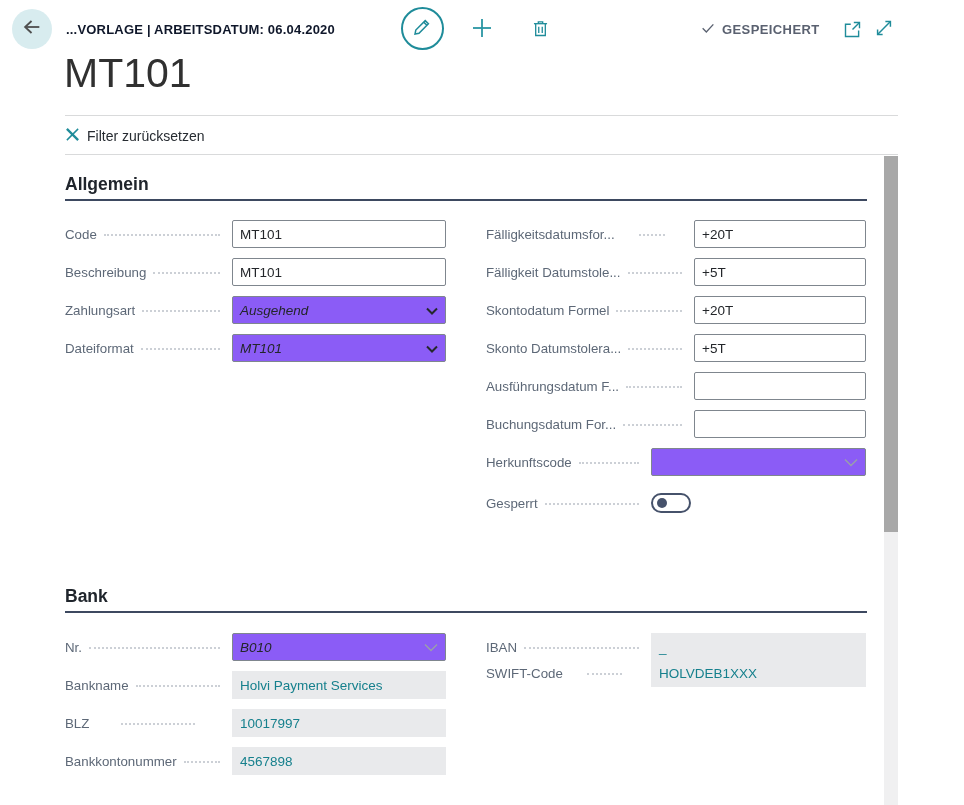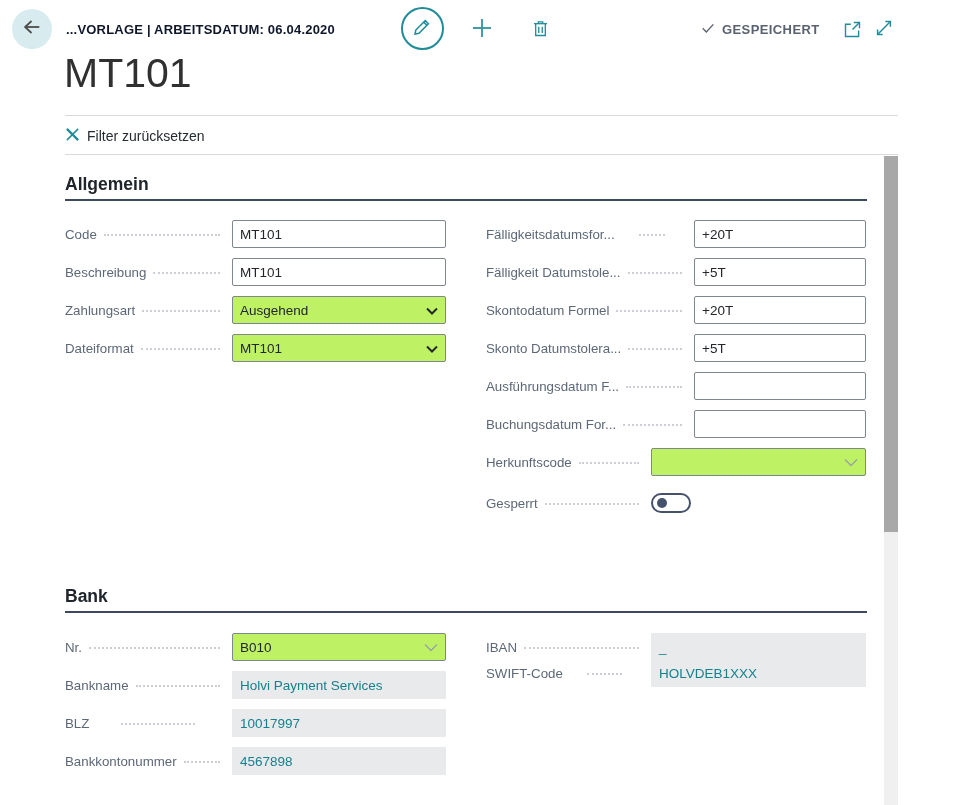--- a/index.html
+++ b/index.html
@@ -35,21 +35,21 @@
   
   .frow { position:absolute; height:28px; display:flex; align-items:center; }
   .frow.colL { left:65px;  width:381px; }
   .frow.colR { left:486px; width:380px; }
   .lbl { font-size:13.3px; color:#5d6877; white-space:nowrap; overflow:hidden; }
   .leader { flex:1; min-width:6px; border-bottom:2px dotted #ccd0d6; margin:0 12px 0 7px; transform:translateY(1px); }
   .inp { width:214px; height:28px; flex-shrink:0; border:1px solid #7f868e; border-radius:2px;
          font:13.5px "Liberation Sans", sans-serif; padding:0 7px; color:#23262a; background:#fff; outline:none; }
   .colR .inp { width:172px; }
   .selbox { position:relative; width:214px; height:28px; flex-shrink:0; border:1px solid #7f868e; border-radius:2px;
-            background:#bef264; display:flex; align-items:center; padding:0 24px 0 7px; cursor:pointer; }
+            background:#8b5cf6; display:flex; align-items:center; padding:0 24px 0 7px; cursor:pointer;font-style:italic; }
   .colR .selbox { width:215px; }
   .selval { font-size:13.5px; color:#23262a; white-space:nowrap; }
   .chev { position:absolute; right:7px; top:50%; transform:translateY(-50%); }
   .dis { width:214px; height:28px; flex-shrink:0; background:#e9eaec; display:flex; align-items:center;
          padding:0 8px; font-size:13.5px; color:#16808d; }
   .colR .dis { width:215px; }
   .toggle { position:relative; width:40px; height:20px; flex-shrink:0; border:2px solid #46526b;
             border-radius:12px; background:#fff; cursor:pointer; }
   .toggle .knob { position:absolute; left:4px; top:3px; width:10px; height:10px; border-radius:50%; background:#46526b; }
 

